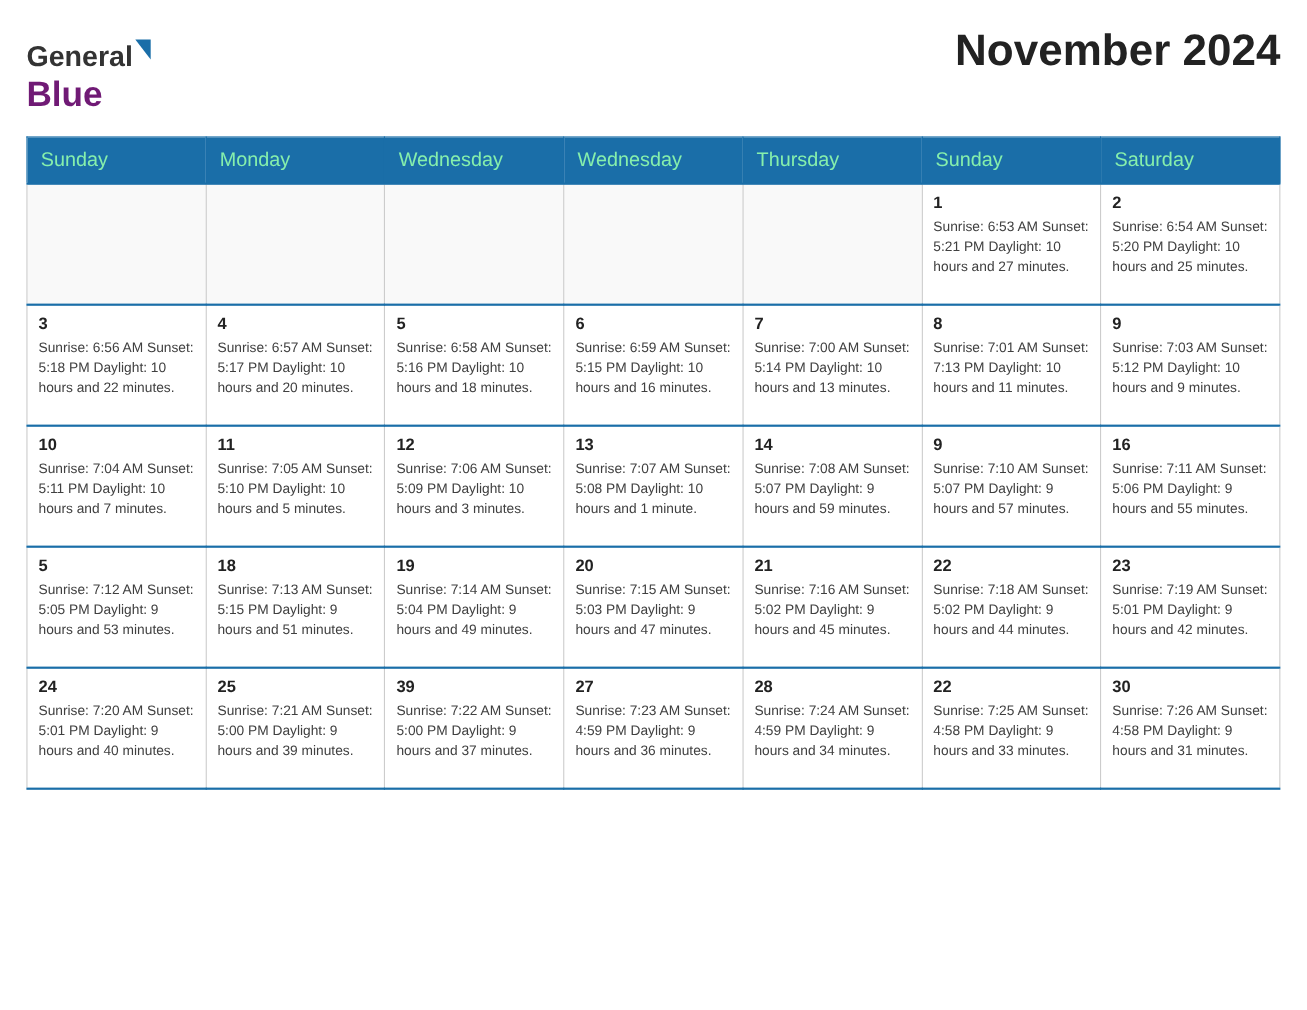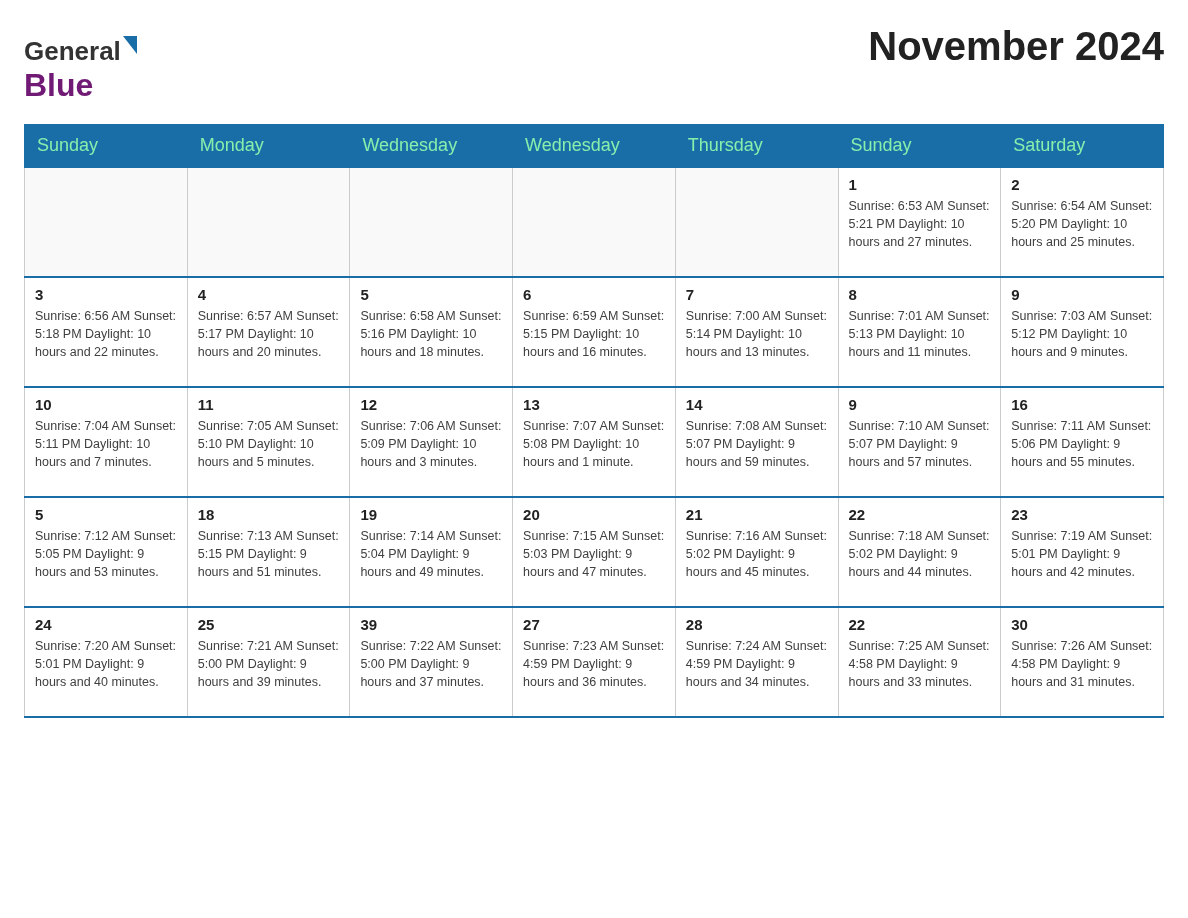--- a/index.html
+++ b/index.html
@@ -177,21 +177,21 @@
         </td>
         <td>
           <span class="day-num">7</span>
           <div class="day-info">Sunrise: 7:00 AM
 Sunset: 5:14 PM
 Daylight: 10 hours and 13 minutes.</div>
         </td>
         <td>
           <span class="day-num">8</span>
           <div class="day-info">Sunrise: 7:01 AM
-Sunset: 5:13 PM
+Sunset: 7:13 PM
 Daylight: 10 hours and 11 minutes.</div>
         </td>
         <td>
           <span class="day-num">9</span>
           <div class="day-info">Sunrise: 7:03 AM
 Sunset: 5:12 PM
 Daylight: 10 hours and 9 minutes.</div>
         </td>
       </tr>
       <tr class="row-week">

